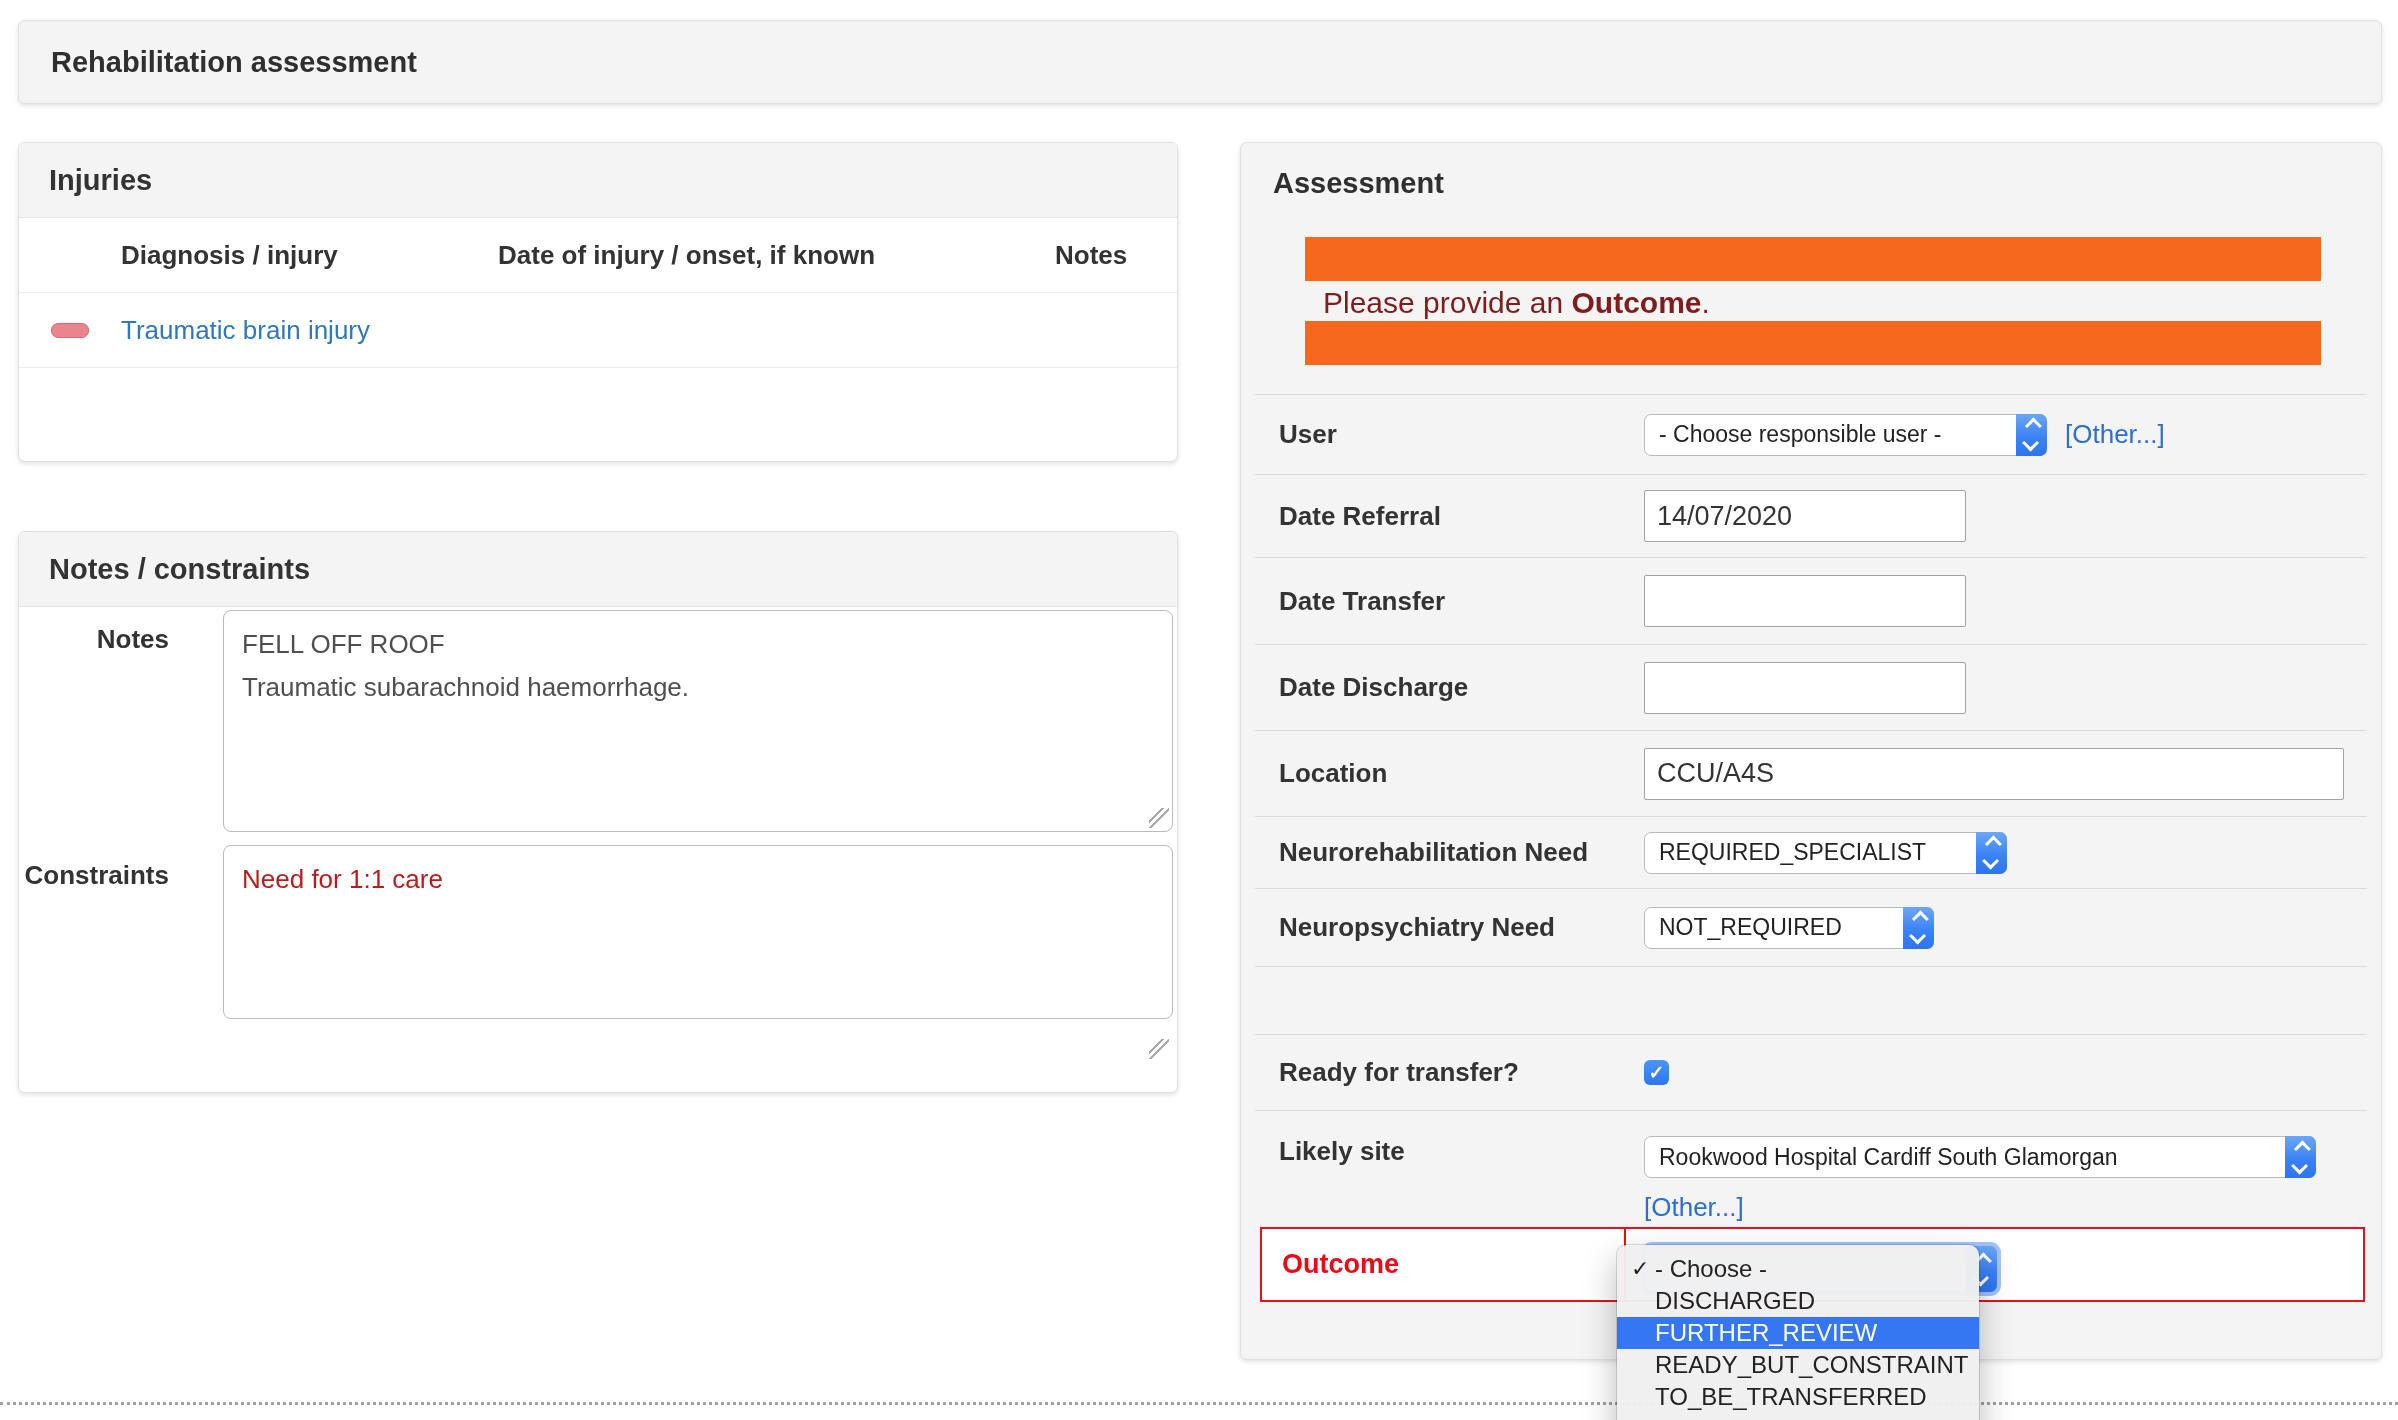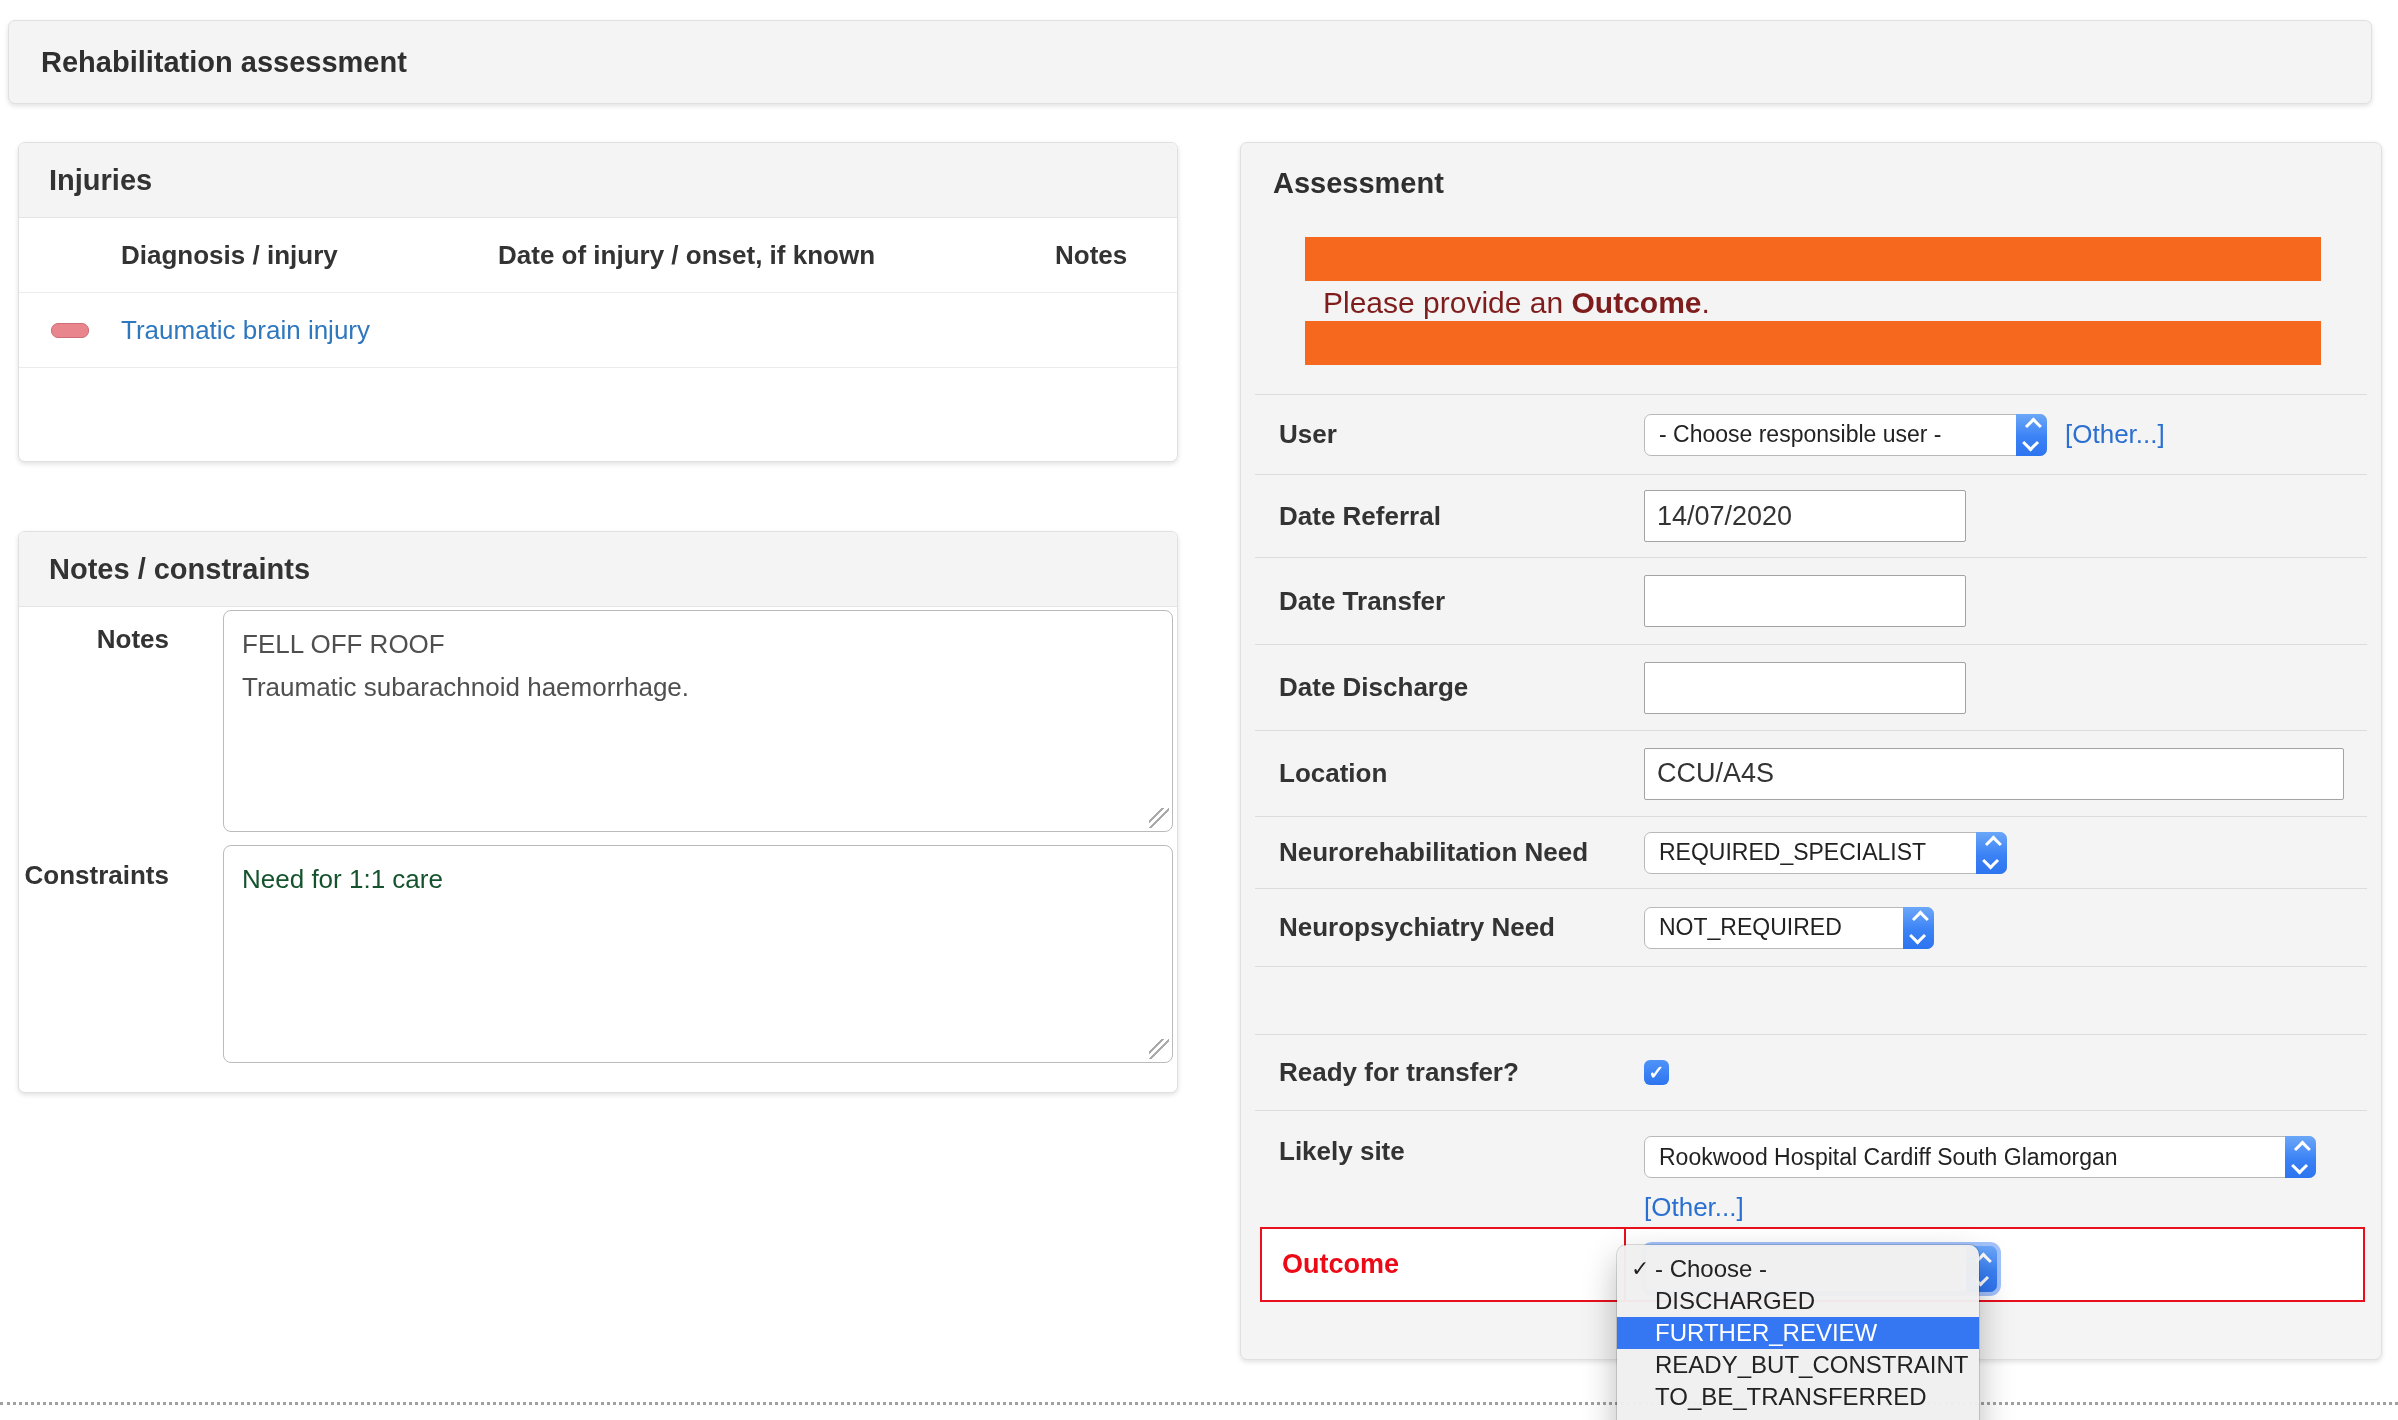--- a/index.html
+++ b/index.html
@@ -9,21 +9,21 @@
   }
   .panel {
     position:absolute; background:#fff; border:1px solid #e0e0e0; border-radius:7px;
     box-shadow:0 2px 5px rgba(0,0,0,0.12);
   }
   .panel-header {
     background:#f4f4f4; border-bottom:1px solid #e4e4e4; border-radius:7px 7px 0 0;
     display:flex; align-items:center; padding-left:30px; font-size:29px; font-weight:700; color:#333;
   }
   
-  .top-panel { left:8px; top:20px; width:2362px; height:82px; background:#f4f4f4; }
+  .top-panel { left:18px; top:20px; width:2362px; height:82px; background:#f4f4f4; }
   .top-panel .panel-title {
     display:flex; align-items:center; height:100%; padding-left:32px;
     font-size:29px; font-weight:700; color:#2f2f2f;
   }
   
   .injuries-panel { left:18px; top:142px; width:1158px; height:318px; }
   .injuries-panel .panel-header { height:74px; }
   .inj-thead, .inj-row { display:flex; align-items:center; height:74px; }
   .inj-thead { border-bottom:1px solid #ececec; font-weight:700; font-size:26px; }
   .inj-row { border-bottom:1px solid #ececec; }
@@ -169,21 +169,21 @@
 
   <section class="panel notes-panel">
     <div class="panel-header">
       <span>Notes / constraints</span>
     </div>
     <div class="side-label" style="top:92px;">Notes</div>
     <textarea class="ta" style="top: 78px; height: 222px;">FELL OFF ROOF
 Traumatic subarachnoid haemorrhage.</textarea>
     <div class="grip" style="left:1130px; top:276px;"></div>
     <div class="side-label" style="top:328px;">Constraints</div>
-    <textarea class="ta" style="top: 313px; height: 218px; color: #14532d;">Need for 1:1 care</textarea>
+    <textarea class="ta" style="top: 313px; height: 174px; color: #b91c1c;">Need for 1:1 care</textarea>
     <div class="grip" style="left:1130px; top:507px;"></div>
   </section>
 
   <section class="panel assess-panel">
     <div class="assess-title">Assessment</div>
     <div class="orange-bar bar1"></div>
     <div class="warn-msg"><span>Please provide an </span><b>Outcome</b><span>.</span></div>
     <div class="orange-bar bar2"></div>
 
     <div class="aform">

